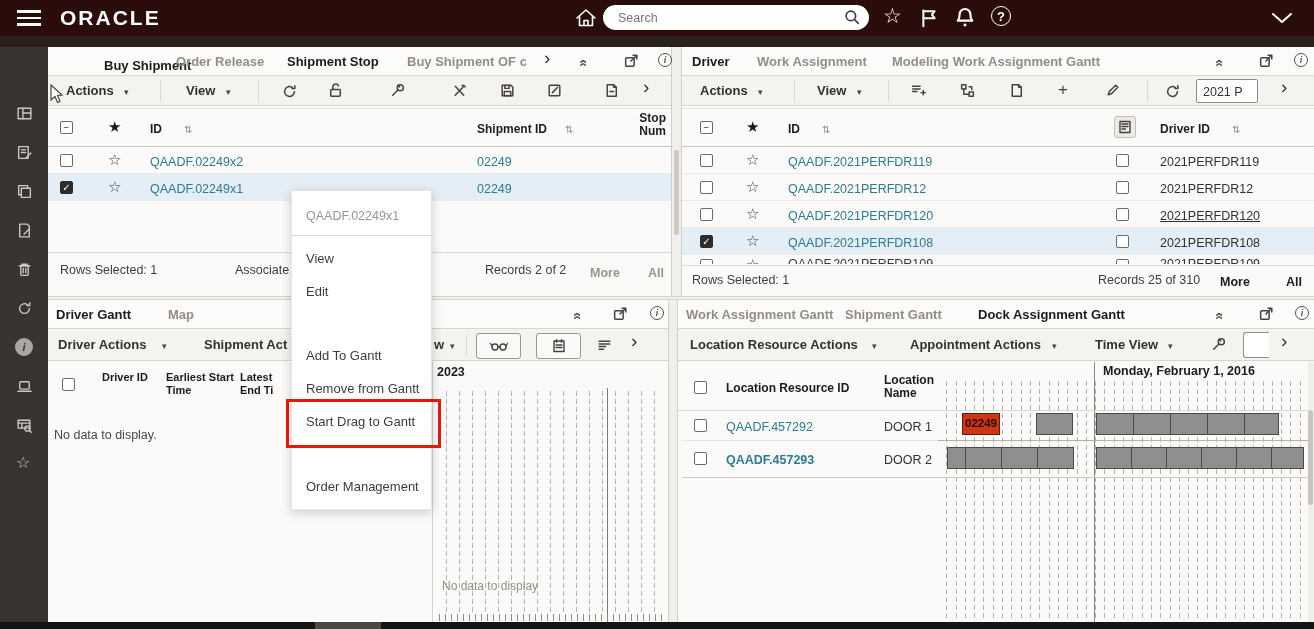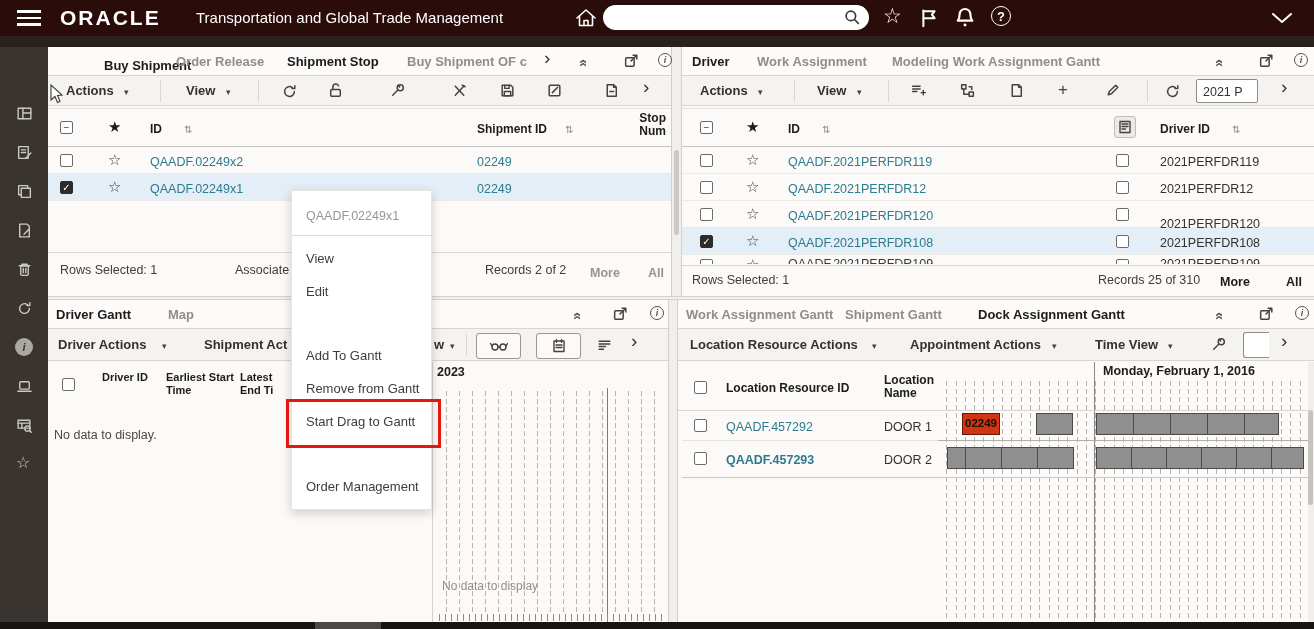--- a/index.html
+++ b/index.html
@@ -46,29 +46,29 @@
 
 <div id="app">
 
   <div class="abs" style="left:0;top:0;width:1314px;height:36px;background:#2a0c0a;"></div>
   <div class="abs" style="left:17px;top:9px;width:24px;height:18px;">
     <div style="height:2.5px;background:#fff;margin-top:1px;"></div>
     <div style="height:2.5px;background:#fff;margin-top:4px;"></div>
     <div style="height:2.5px;background:#fff;margin-top:4px;"></div>
   </div>
   <div class="abs" style="left:60px;top:6px;color:#fff;font-size:21px;font-weight:bold;letter-spacing:2px;">ORACLE</div>
-  <div class="abs" style="left:196px;top:9px;color:#fff;font-size:15px;">Transportation and Global Trade Management</div>
   <div class="abs" style="left:574px;top:7px;">
     <svg width="24" height="22" viewBox="0 0 24 22">
         <path class="whic" d="M3 11 L12 3 L21 11"></path>
         <path class="whic" d="M5.5 9.5 V18.5 H18.5 V9.5"></path>
         <path class="whic" d="M10 18.5 V13.5 H14 V18.5"></path>
       </svg>
   </div>
   <div class="abs" style="left:603px;top:5px;width:266px;height:25px;background:#fff;border-radius:13px;">
+    <input style="position: absolute; left: 13px; top: 3px; width: 210px; height: 18px; border: none; outline: none; font-size: 12.5px; color: rgb(51, 51, 51); background: transparent;" placeholder="Search">
     <span style="position:absolute;right:8px;top:3px;">
       <svg width="18" height="18" viewBox="0 0 16 16">
           <circle class="svgic" cx="7" cy="7" r="4.2" style="stroke:#3c3a38;stroke-width:1.5"></circle>
           <path class="svgic" d="M10.2 10.2 L13.6 13.6" style="stroke:#3c3a38;stroke-width:1.5"></path>
         </svg>
     </span>
   </div>
   <div class="abs" style="left:883px;top:4px;color:#fff;font-size:21px;">☆</div>
   <div class="abs" style="left:919px;top:7px;">
     <svg width="20" height="22" viewBox="0 0 16 17">
@@ -335,21 +335,21 @@
   <div class="abs starO" style="left:746px;top:179px;">☆</div>
   <div class="abs link" style="left:788px;top:182px;">QAADF.2021PERFDR12</div>
   <div class="abs cb" style="left:1116px;top:181px;"></div>
   <div class="abs cell" style="left:1160px;top:182px;">2021PERFDR12</div>
 
   <div class="abs rowline" style="left:682px;top:201px;width:632px;height:27px;"></div>
   <div class="abs cb" style="left:700px;top:208px;"></div>
   <div class="abs starO" style="left:746px;top:206px;">☆</div>
   <div class="abs link" style="left:788px;top:209px;">QAADF.2021PERFDR120</div>
   <div class="abs cb" style="left:1116px;top:208px;"></div>
-  <div class="abs cell" style="left:1160px;top:217px;">2021PERFDR120</div>
+  <div class="abs cell" style="left:1160px;top:209px;text-decoration:underline;">2021PERFDR120</div>
 
   <div class="abs rowline selrow" style="left:682px;top:228px;width:632px;height:27px;"></div>
   <div class="abs cb on" style="left:700px;top:235px;">✓</div>
   <div class="abs starO" style="left:746px;top:233px;">☆</div>
   <div class="abs link" style="left:788px;top:236px;">QAADF.2021PERFDR108</div>
   <div class="abs cb" style="left:1116px;top:235px;"></div>
   <div class="abs cell" style="left:1160px;top:236px;">2021PERFDR108</div>
 
   <div class="abs" style="left:682px;top:255px;width:632px;height:9px;overflow:hidden;">
     <div class="abs cb" style="left:18px;top:4px;"></div>

